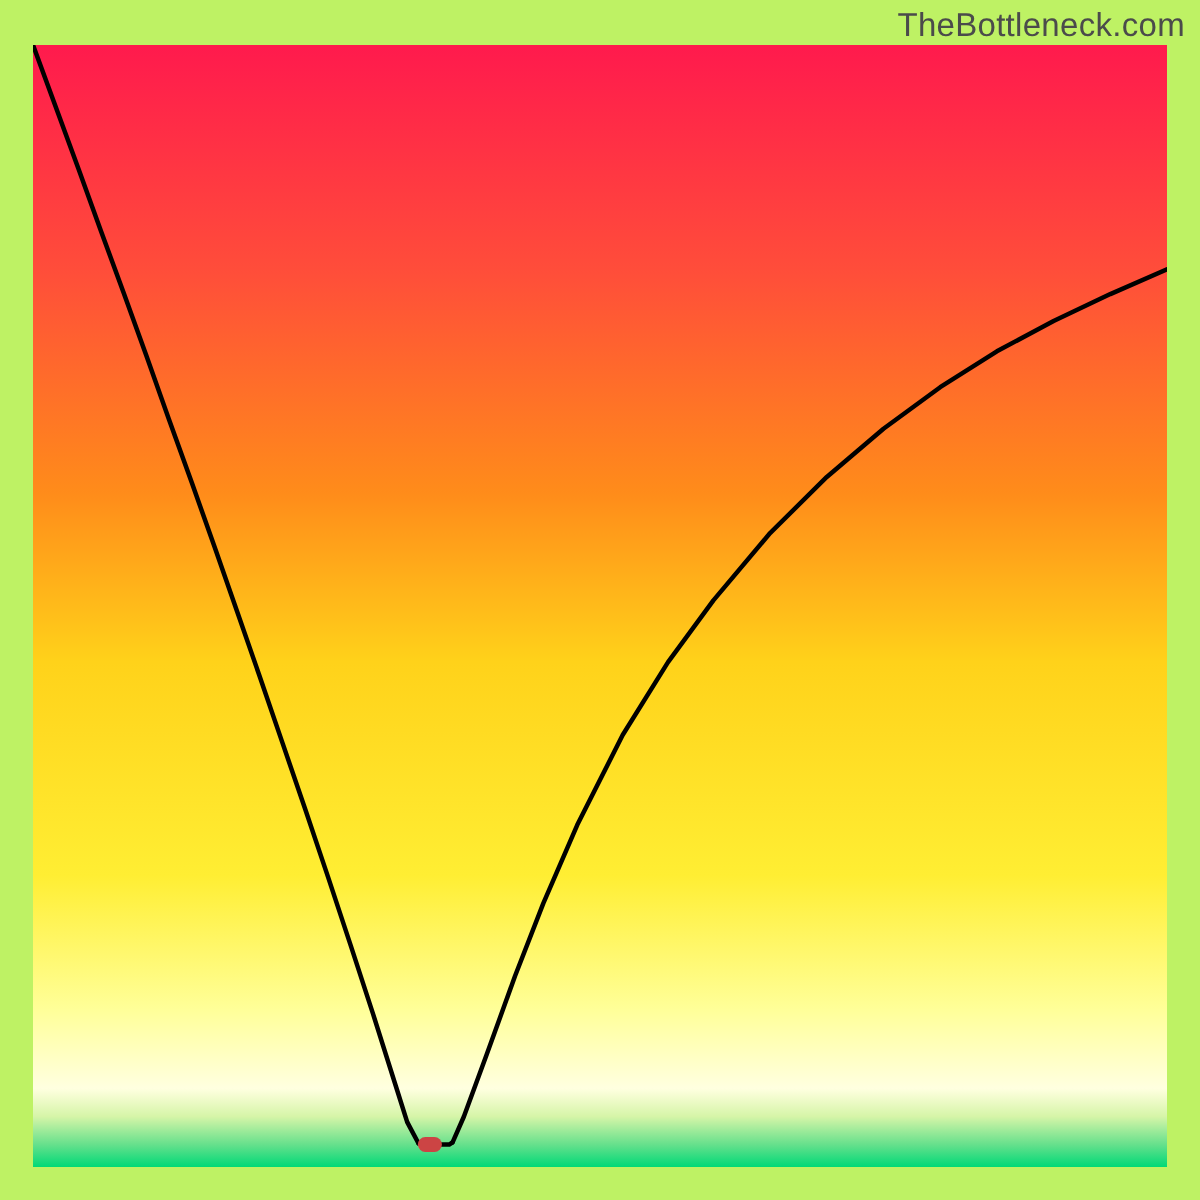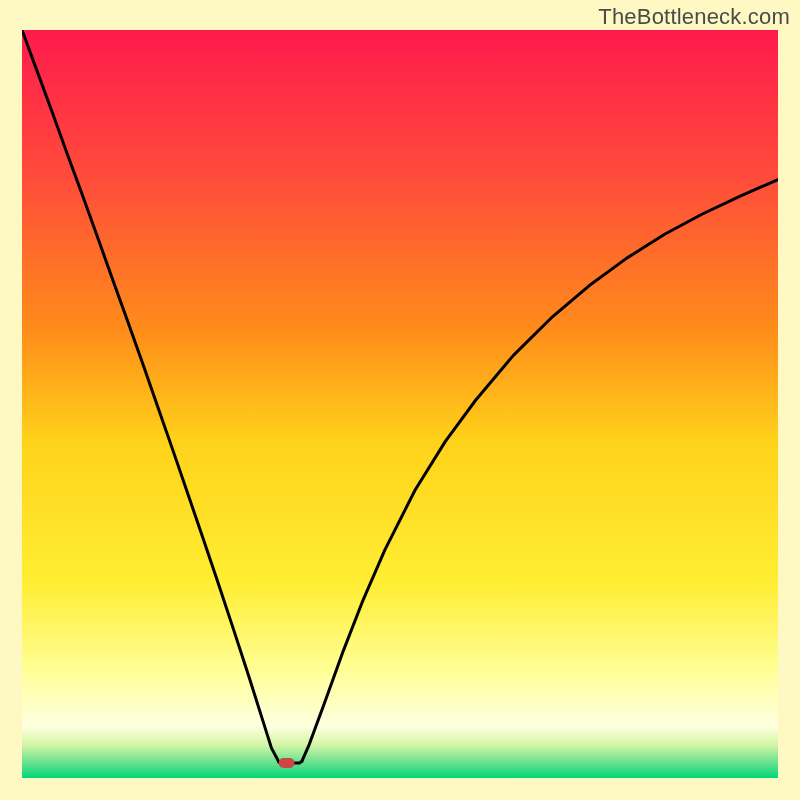--- a/index.html
+++ b/index.html
@@ -10,21 +10,21 @@
     background: #000;
     overflow: hidden;
     font-family: Arial, Helvetica, sans-serif;
   }
   .frame {
     position: absolute;
     left: 0;
     top: 0;
     width: 800px;
     height: 800px;
-    background: #fef9c3;
+    background: #bef264;
   }
   .watermark {
     position: absolute;
     top: 4px;
     right: 10px;
     color: #4b4b4b;
     font-size: 22px;
     font-weight: 500;
     letter-spacing: 0.2px;
   }

